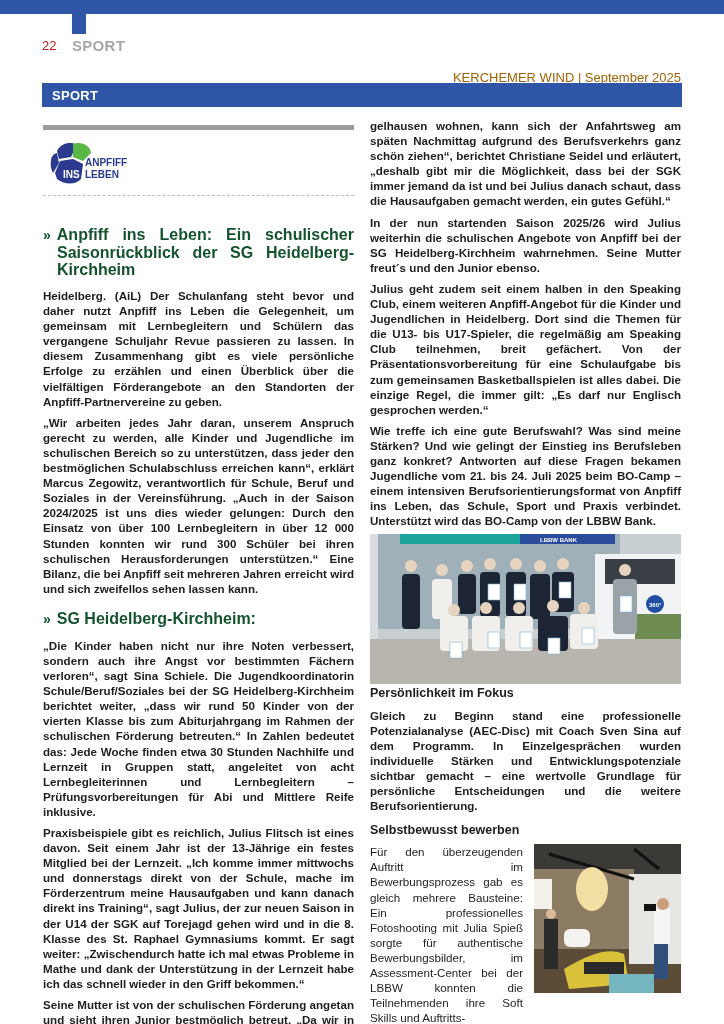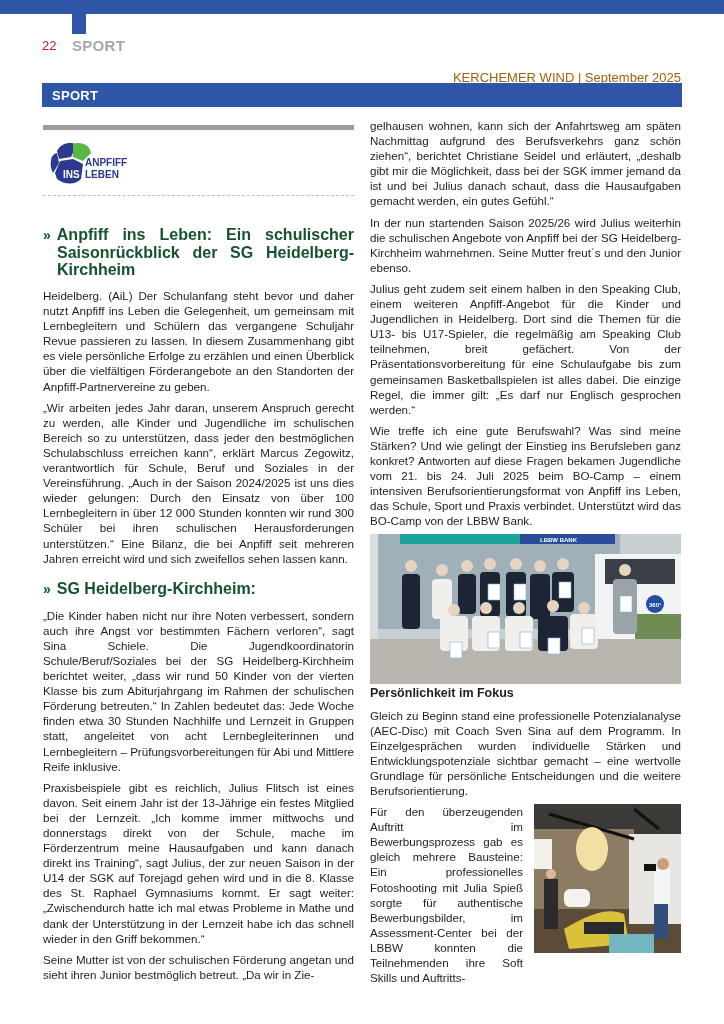--- a/index.html
+++ b/index.html
@@ -21,21 +21,21 @@
   .col-right { left: 370px; top: 118px; width: 311px; }
 
   .gray-rule { height: 5px; background: #9c9c9c; margin-bottom: 9px; }
   .logo-box { height: 50px; position: relative; }
   .dotted-rule { border-top: 1px dashed #bdbdbd; margin-top: 6px; }
 
   .h2 { font-size: 16px; line-height: 17px; font-weight: bold; color: #14532d; margin: 30px 0 10px 0; padding-left: 14px; text-indent: -14px; }
   .h2 .raquo { font-size: 14px; margin-right: 6px; }
   .h2-sg { margin: 14px 0 10px 0; }
   .h2-bo { margin: 11px 0 7px 0; }
-  .p { margin-bottom: 6px; }
+  .p { margin-bottom: 6px; font-weight: bold; }
   .h3 { font-size: 12.5px; font-weight: bold; margin: 2px 0 6px 0; }
   .h3-b { margin-top: 10px; }
 
   .photo1 { width: 311px; height: 150px; margin: 4px 0 2px 0; position: relative; overflow: hidden; background: #b9c3c8; }
   .wrap-area { position: relative; }
   .wrap-text { width: 153px; text-align: justify; }
   .photo2 { position: absolute; left: 164px; top: 0; width: 147px; height: 149px; overflow: hidden; background: #6b5a43; }
 </style>
 </head>
 <body>
@@ -141,20 +141,21 @@
         <rect x="150" y="98" width="12" height="16"></rect>
           <rect x="178" y="104" width="12" height="16"></rect>
         <rect x="212" y="94" width="12" height="16"></rect>
       </g>
     </svg>
   </div>
 
   <h3 class="h3">Persönlichkeit im Fokus</h3>
   <p class="p">Gleich zu Beginn stand eine professionelle Potenzialanalyse (AEC-Disc) mit Coach Sven Sina auf dem Programm. In Einzelgesprächen wurden individuelle Stärken und Entwicklungspotenziale sichtbar gemacht – eine wertvolle Grundlage für persönliche Entscheidungen und die weitere Berufsorientierung.</p>
 
+  <h3 class="h3 h3-b">Selbstbewusst bewerben</h3>
   <div class="wrap-area">
     <p class="wrap-text">Für den überzeugenden Auftritt im Bewerbungsprozess gab es gleich mehrere Bausteine: Ein professionelles Fotoshooting mit Julia Spieß sorgte für authentische Bewerbungsbilder, im Assessment-Center bei der LBBW konnten die Teilnehmenden ihre Soft Skills und Auftritts-</p>
     <div class="photo2" title="Fotoshooting im Studio mit Softbox und Fotografin">
       <svg width="147" height="149" viewBox="0 0 147 149" preserveAspectRatio="none">
         <rect width="147" height="149" fill="#5c4b37"></rect>
         <rect x="0" y="0" width="147" height="30" fill="#3b3a37"></rect>
         <rect x="0" y="25" width="100" height="80" fill="#8c7c63"></rect>
         <rect x="95" y="30" width="52" height="90" fill="#e8e6e2"></rect>
         <line x1="15" y1="10" x2="100" y2="35" stroke="#111" stroke-width="3"></line>
         <line x1="100" y1="5" x2="125" y2="25" stroke="#111" stroke-width="3"></line>

